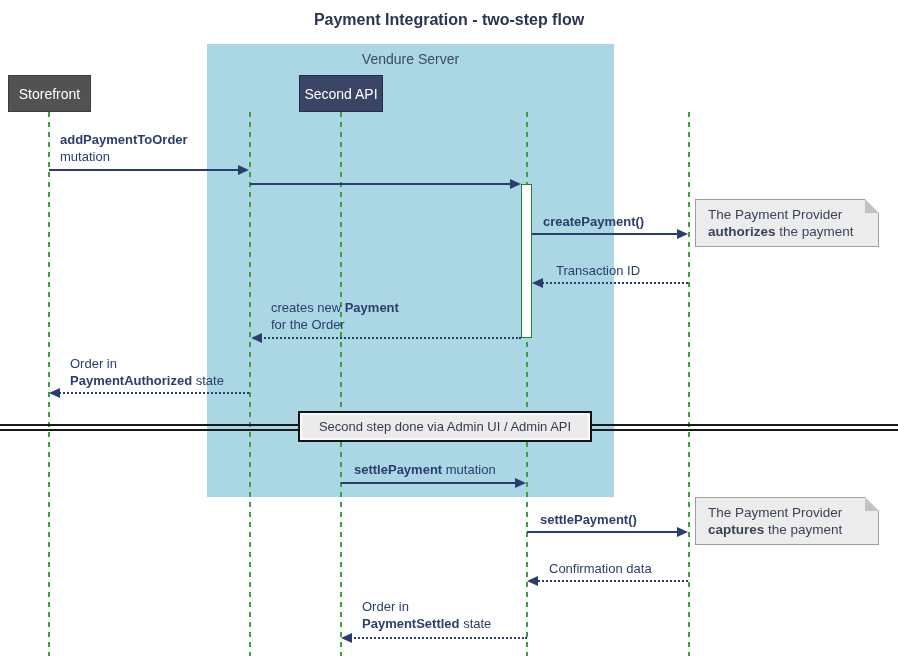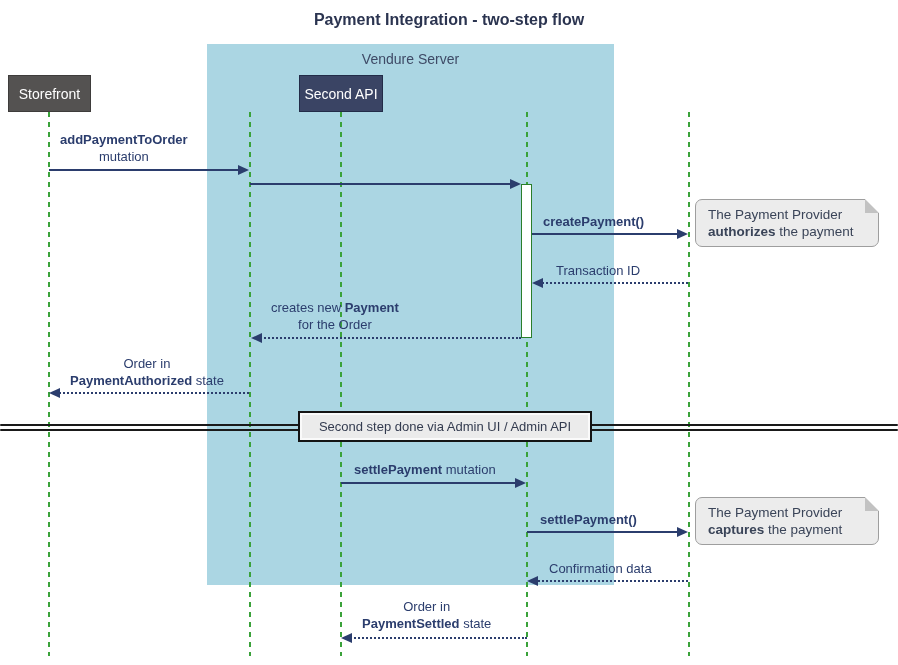--- a/index.html
+++ b/index.html
@@ -5,21 +5,21 @@
   html,body { margin:0; padding:0; background:#ffffff; }
   .diagram {
     position:relative; width:898px; height:665px; background:#ffffff;
     font-family:"Liberation Sans","DejaVu Sans",sans-serif; overflow:hidden;
   }
   .title {
     position:absolute; left:0; right:0; top:11px; text-align:center;
     font-size:16px; font-weight:bold; color:#2B3450;
   }
   .frame {
-    position:absolute; left:207px; top:44px; width:407px; height:541px;
+    position:absolute; left:207px; top:44px; width:407px; height:453px;
     background:#ABD6E3;
   }
   .frame-label {
     position:absolute; left:0; right:0; top:7px; text-align:center;
     font-size:14px; color:#3E4A66;
   }
   .lifeline {
     position:absolute; width:2px; top:112px; height:544px;
     background:repeating-linear-gradient(to bottom,#3AA23A 0 5px,transparent 5px 10px);
   }
@@ -38,42 +38,41 @@
   }
   .arrow-line { position:absolute; height:0; border-top:2px solid #2B3D6D; }
   .arrow-line.dotted { border-top-style:dotted; }
   .arrow-head { position:absolute; width:0; height:0;
     border-top:5px solid transparent; border-bottom:5px solid transparent; }
   .arrow-head.right { border-left:11px solid #2B3D6D; }
   .arrow-head.left  { border-right:11px solid #2B3D6D; }
   .msg-label {
     position:absolute; font-size:13px; color:#2B3D6D; line-height:17px;
     white-space:nowrap;
-    text-align:center;
   }
   .msg-label b { font-weight:bold; }
   .note {
     position:absolute; left:695px; width:184px; height:48px; box-sizing:border-box;
     background:#ECECEC; border:1px solid #9E9E9E; padding:6px 10px 6px 12px;
     font-size:13.5px; line-height:17px; color:#3A4458; white-space:nowrap;
   }
   .note .fold {
     position:absolute; top:-1px; right:-1px; width:0; height:0;
     border-style:solid; border-width:0 14px 14px 0;
     border-color:#ffffff #ffffff #c2c2c2 transparent;
   }
   .divider-line { position:absolute; left:0; width:898px; height:2px; background:#1A1A1A; }
   .divider-box {
     position:absolute; left:298px; top:411px; width:294px; height:31px; box-sizing:border-box;
     background:#EBEBEB; border:2px solid #141414; box-shadow:inset 0 0 0 2px #FAFAFA;
     display:flex; align-items:center; justify-content:center;
     font-size:13px; color:#333B4F; z-index:6;
   }
   .z1 { z-index:1; } .z2 { z-index:2; } .z3 { z-index:3; }
-  .z4 { z-index:4; } .z5 { z-index:5;border-radius:7px; } .z7 { z-index:7; }
+  .z4 { z-index:4; } .z5 { z-index:5; } .z7 { z-index:7; }
 </style>
 </head>
 <body>
 
 <div class="diagram">
 
   <div class="title">Payment Integration - two-step flow</div>
 
   <div class="frame z1">
     <div class="frame-label">Vendure Server</div>

